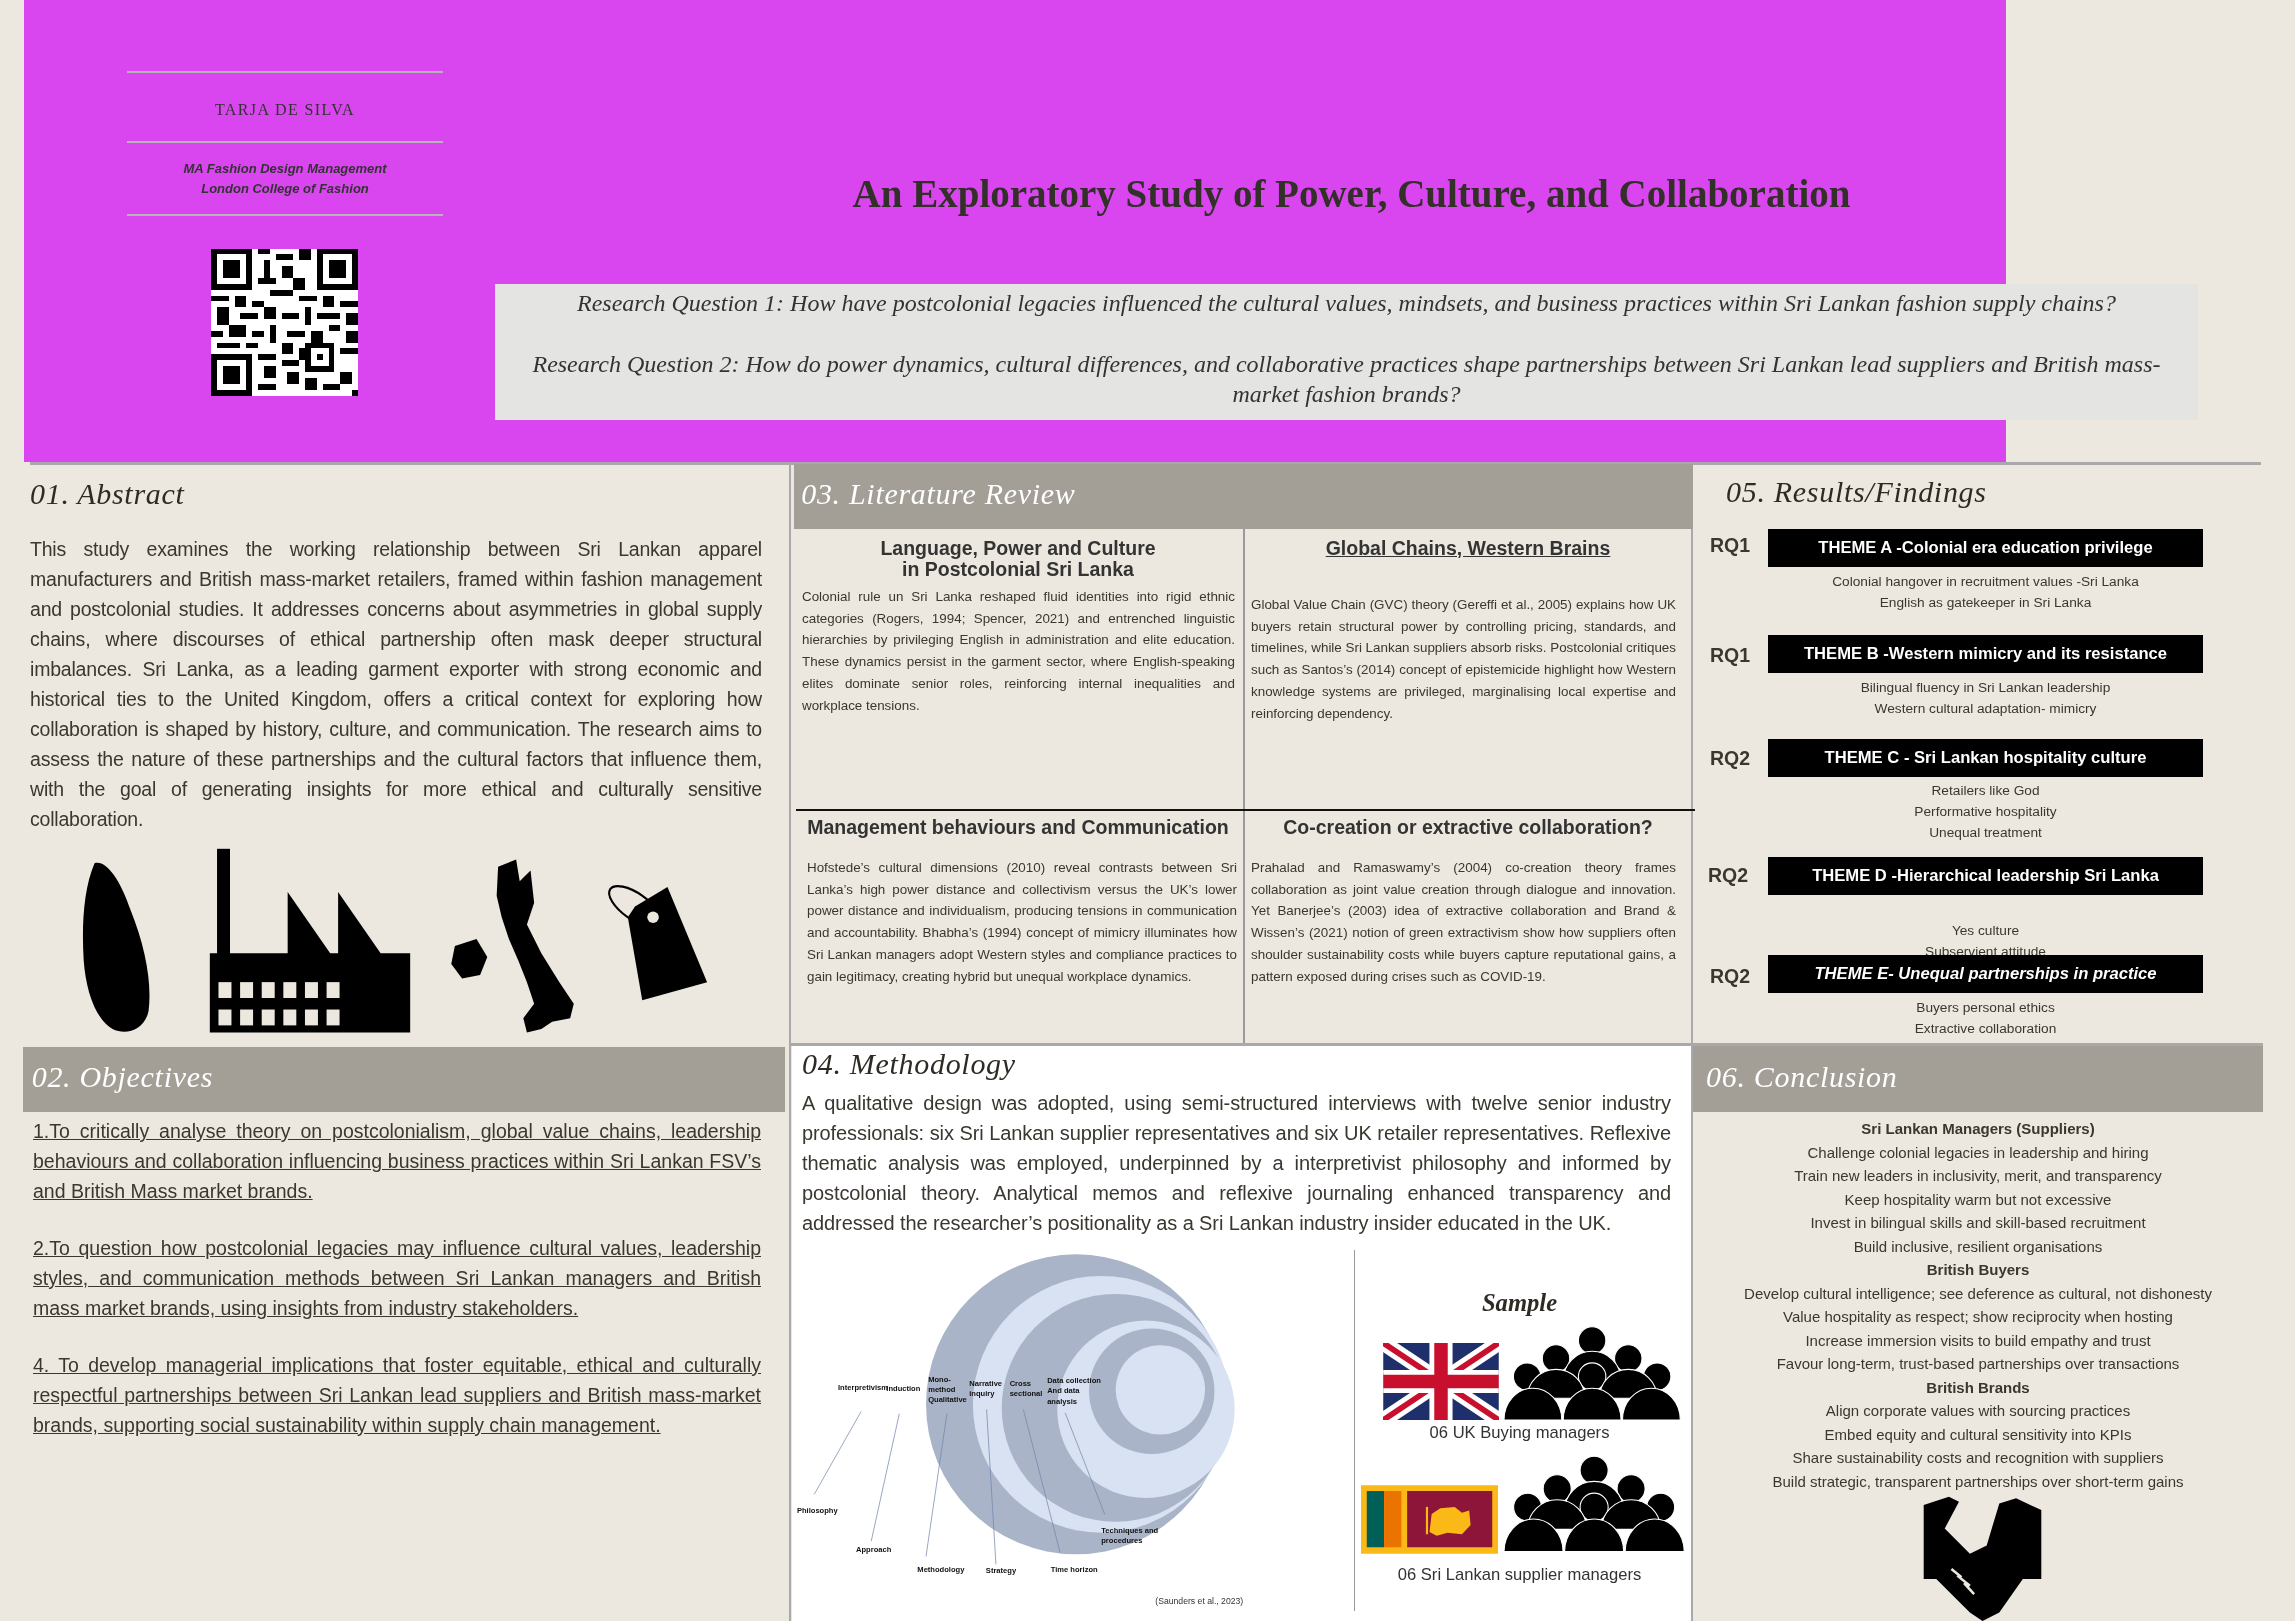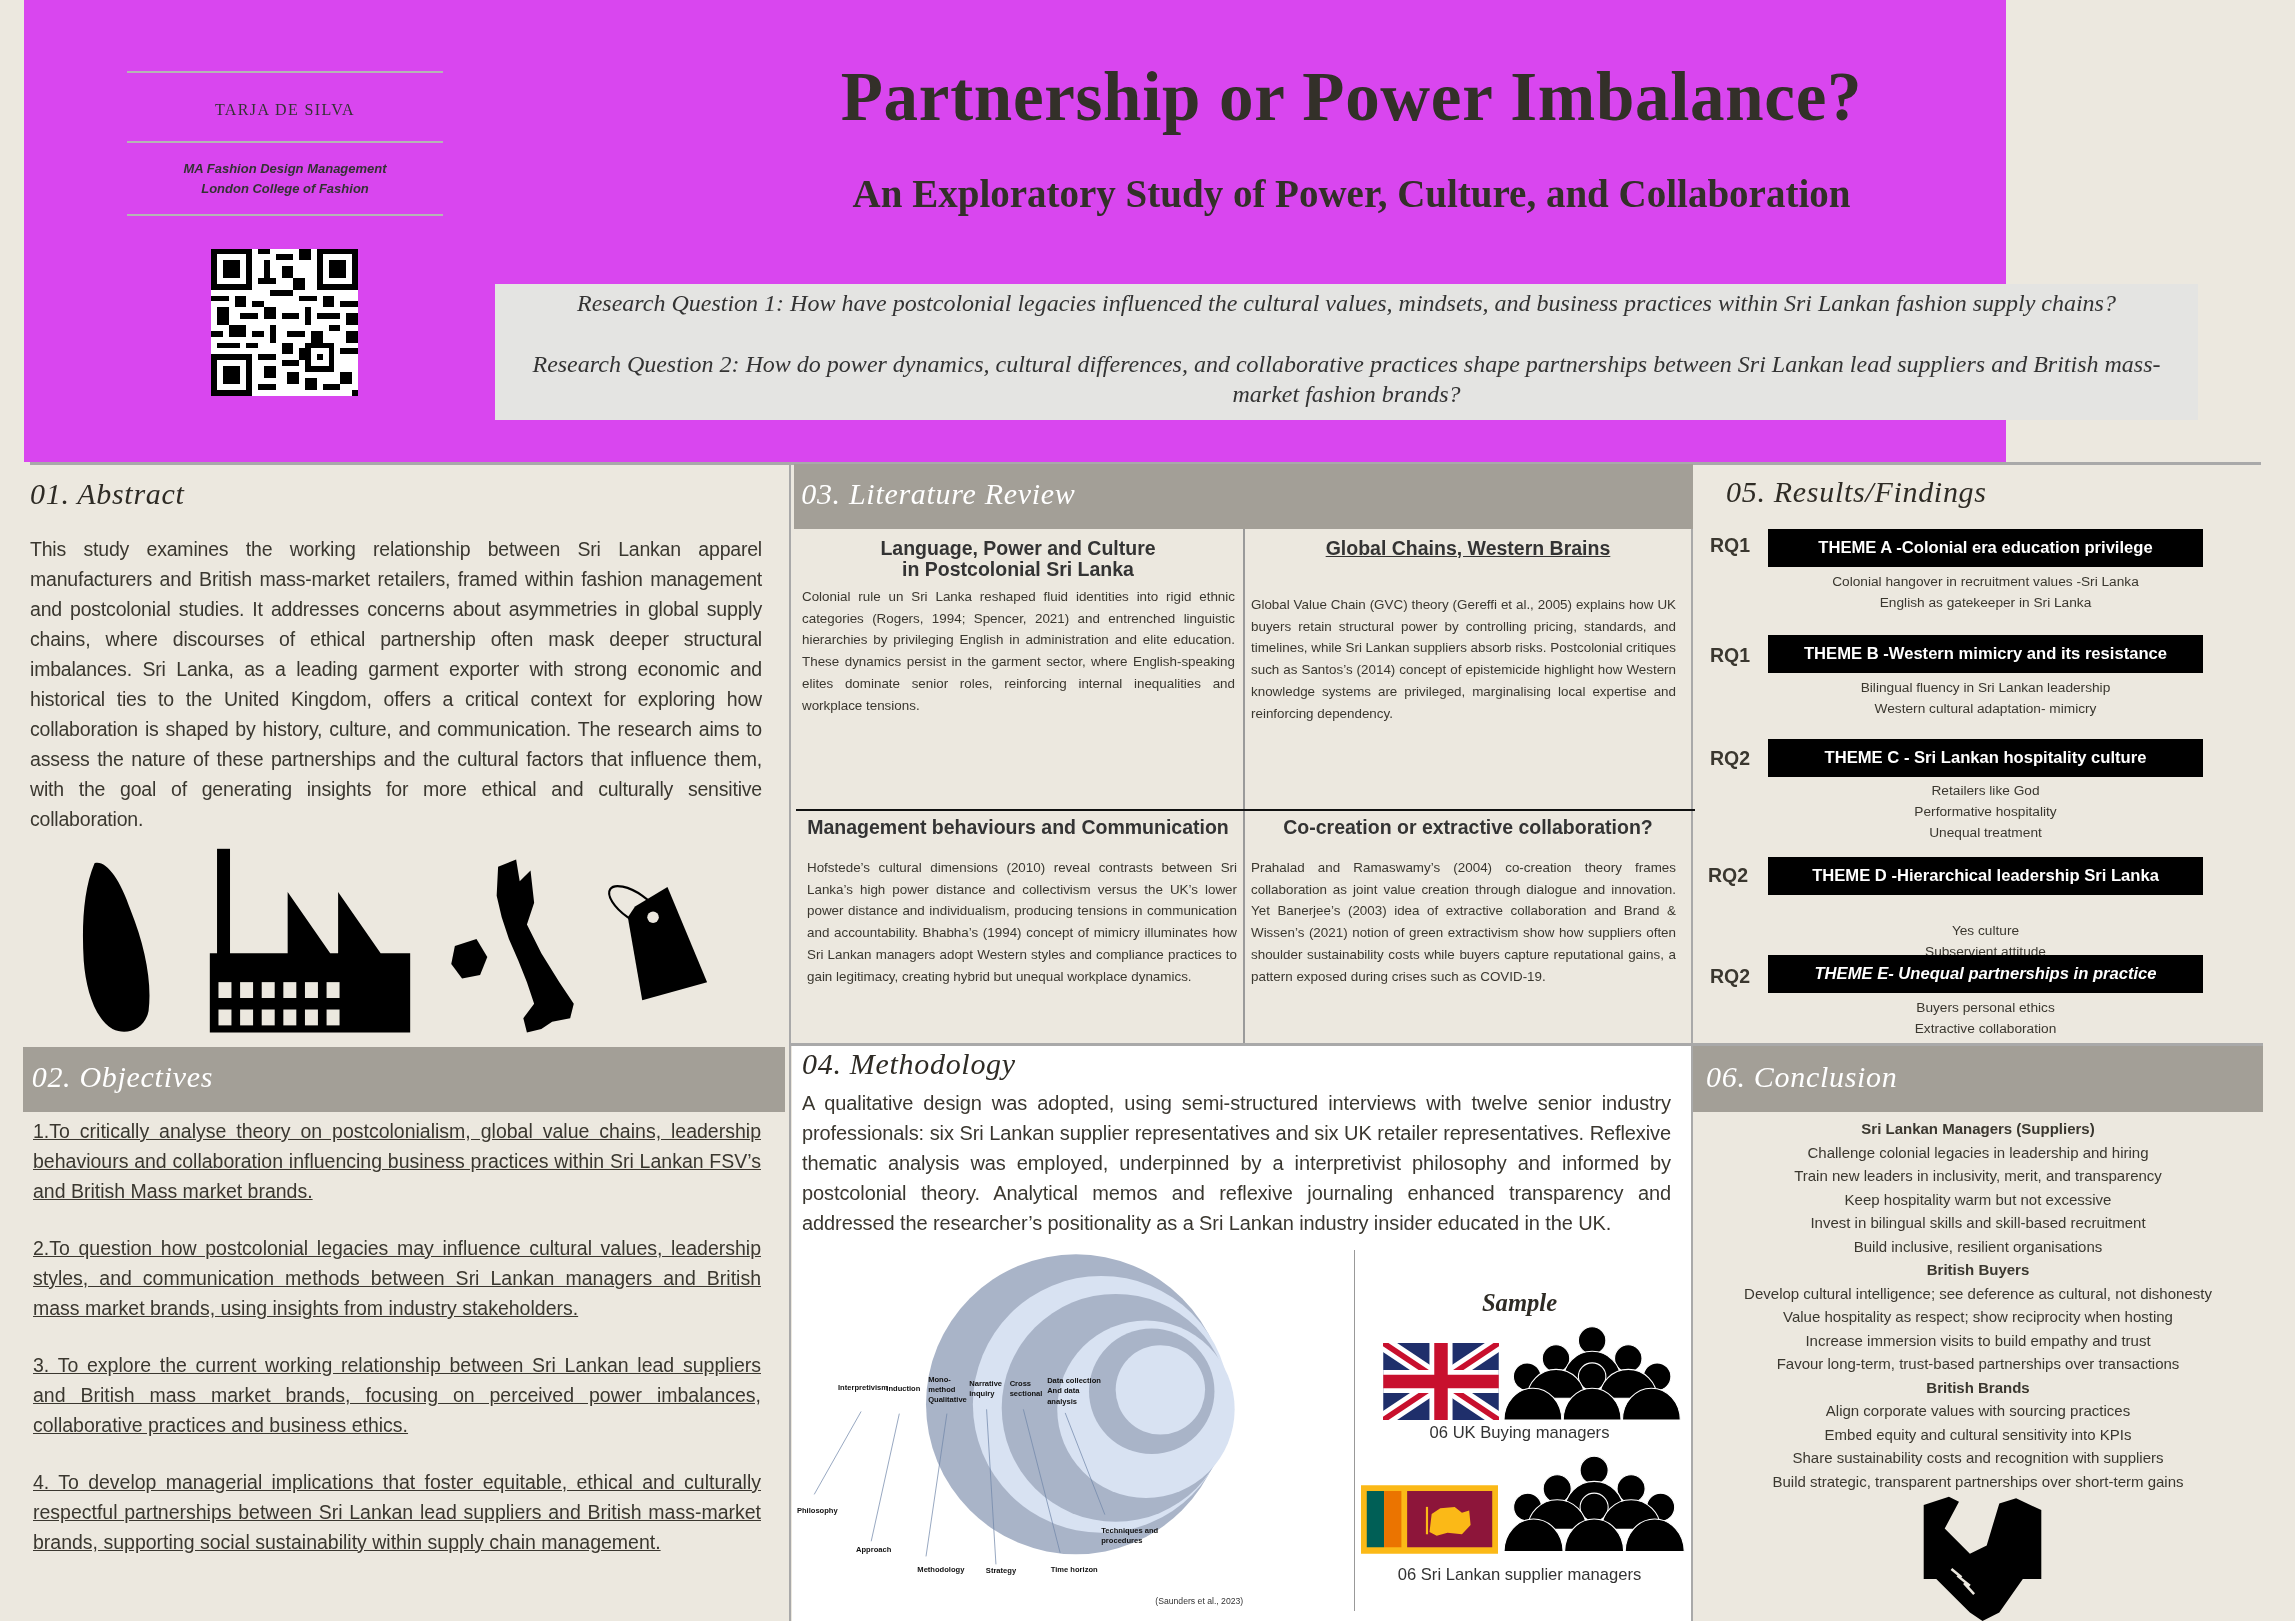--- a/index.html
+++ b/index.html
@@ -133,21 +133,20 @@
         <rect x="12" y="19" width="3" height="1"></rect>
       <rect x="13" y="21" width="2" height="2"></rect>
         <rect x="8" y="23" width="3" height="1"></rect>
         <rect x="16" y="22" width="2" height="2"></rect>
       <rect x="19" y="23" width="3" height="1"></rect>
         <rect x="22" y="21" width="2" height="2"></rect>
         <rect x="24" y="24" width="1" height="1"></rect>
     </g>
   </svg>
 
-  <div id="title" style="left:461px;">Partnership or Power Imbalance?</div>
   <div id="subtitle" style="left:461px;">
     <div>An Exploratory Study of Power, Culture, and Collaboration</div>
   </div>
   <div id="rq-box" style="left:471px;">
     <p class="rq1">Research Question 1: How have postcolonial legacies influenced the cultural values, mindsets, and business practices within Sri Lankan fashion supply chains?</p>
     <p style="padding:0 21.7px;">Research Question 2: How do power dynamics, cultural differences, and collaborative practices shape partnerships between Sri Lankan lead suppliers and British mass-market fashion brands?</p>
   </div>
 </div>
 
 <div class="hline" style="left:30px;top:462px;width:2231px;"></div>
@@ -189,21 +188,20 @@
     <circle cx="815" cy="110" r="8" fill="#ece8df"></circle>
   </g>
 </svg>
 
 <div id="obj-band" class="abs sec-band">
   <div class="sec-title">02. Objectives</div>
 </div>
 <div id="objectives" class="abs para">
   <p>1.To critically analyse theory on postcolonialism, global value chains, leadership behaviours and collaboration influencing business practices within Sri Lankan FSV’s and British Mass market brands.</p>
   <p>2.To question how postcolonial legacies may influence cultural values, leadership styles, and communication methods between Sri Lankan managers and British mass market brands, using insights from industry stakeholders.</p>
-  <p>3. To explore the current working relationship between Sri Lankan lead suppliers and British mass market brands, focusing on perceived power imbalances, collaborative practices and business ethics.</p>
   <p>4. To develop managerial implications that foster equitable, ethical and culturally respectful partnerships between Sri Lankan lead suppliers and British mass-market brands, supporting social sustainability within supply chain management.</p>
 </div>
 
 <div id="lit-band" class="abs sec-band">
   <div class="sec-title">03. Literature Review</div>
 </div>
 <div class="vline" style="left:1243px;top:529px;height:514px;width:2.2px;background:#9a9a9a;"></div>
 <div class="hline" style="left:796px;top:809px;width:899px;height:2.2px;background:#111;"></div>
 
 <div class="lit-head" style="left:794px;top:538px;width:448px;white-space:pre-line;">Language, Power and Culture

